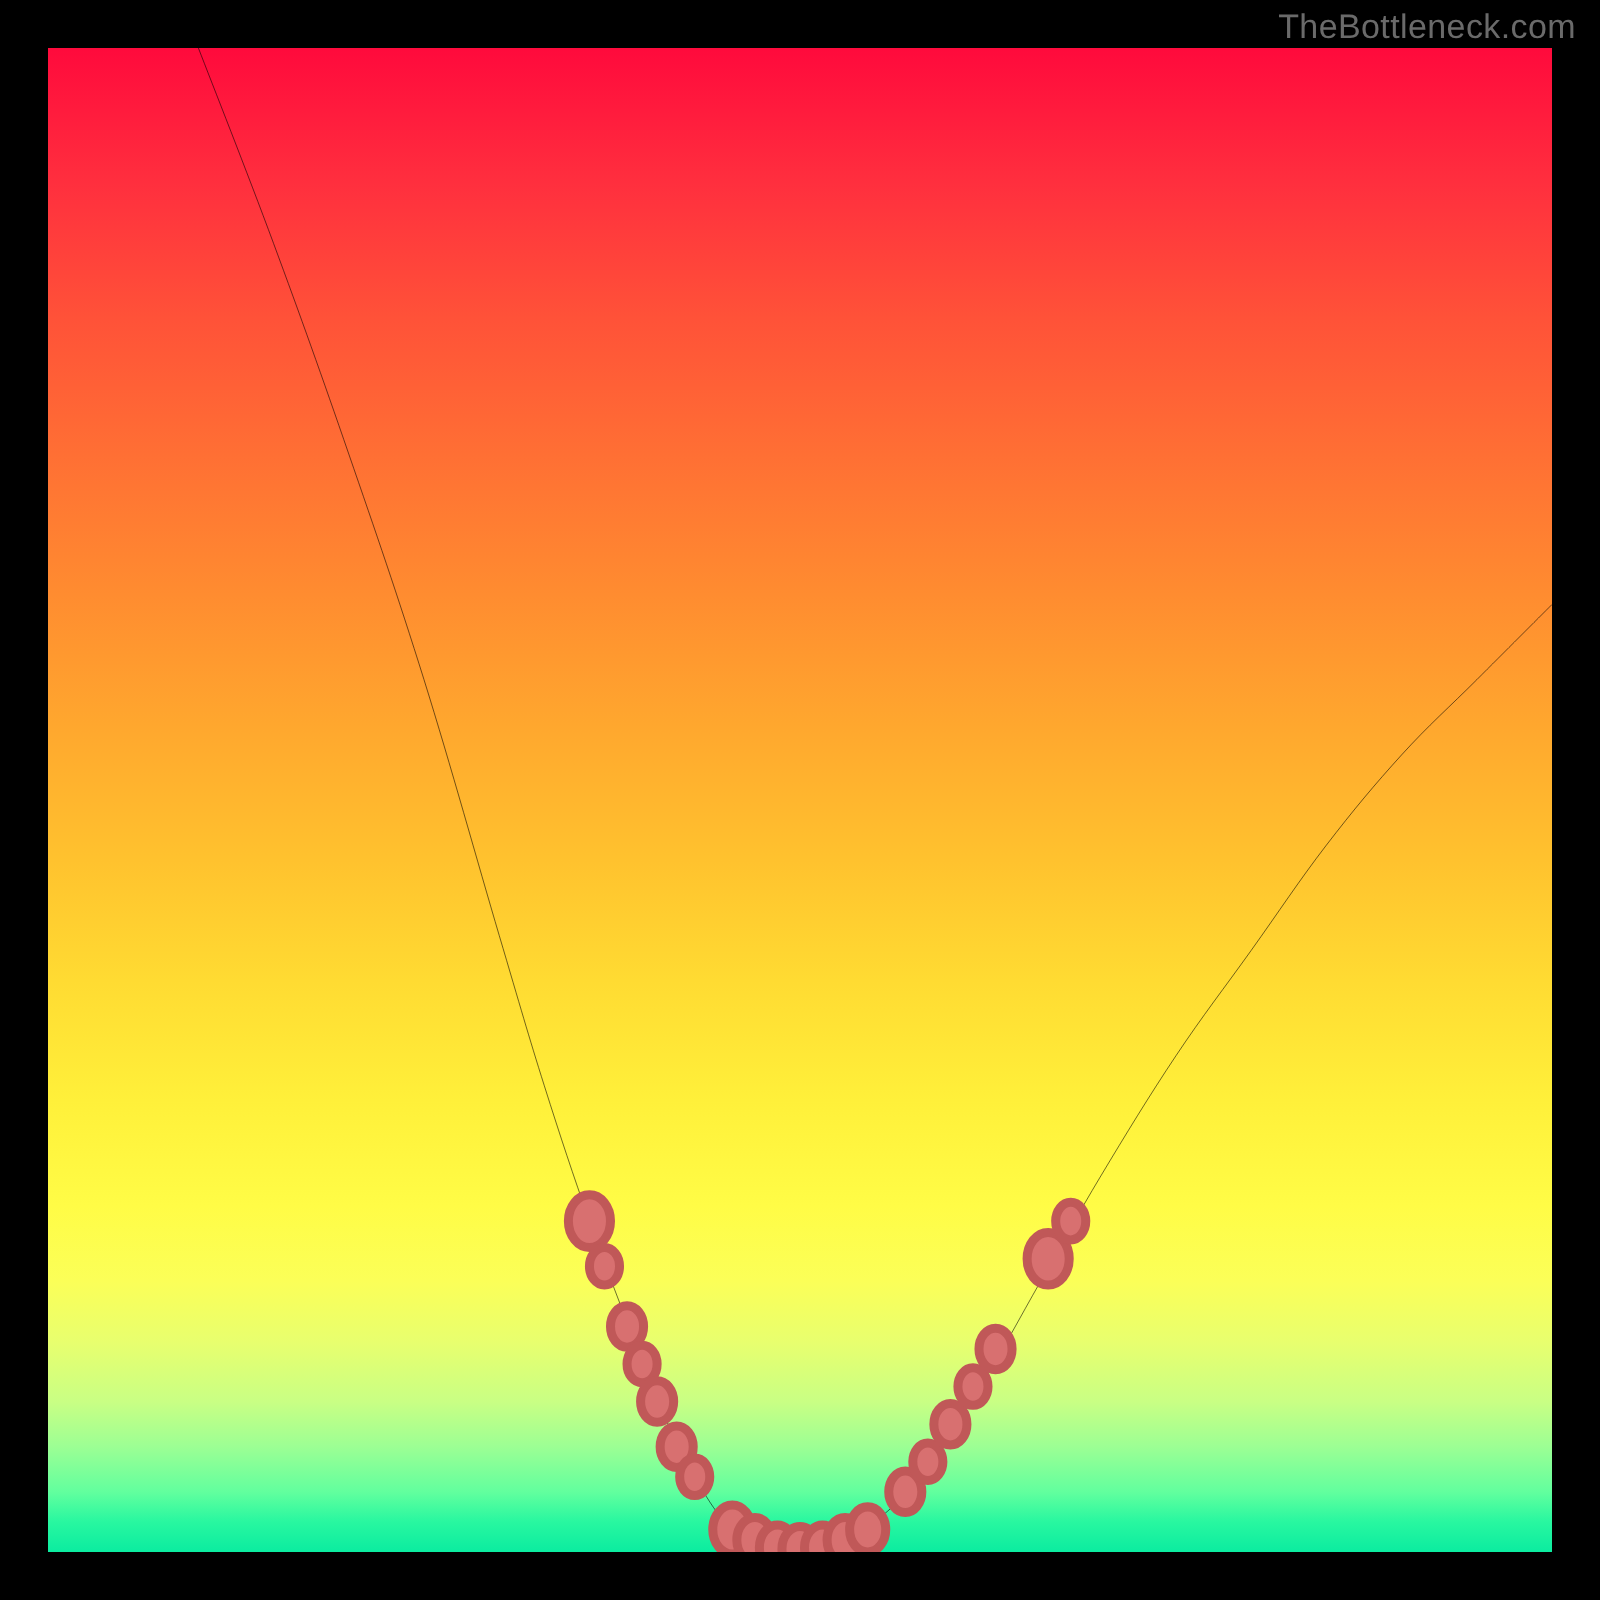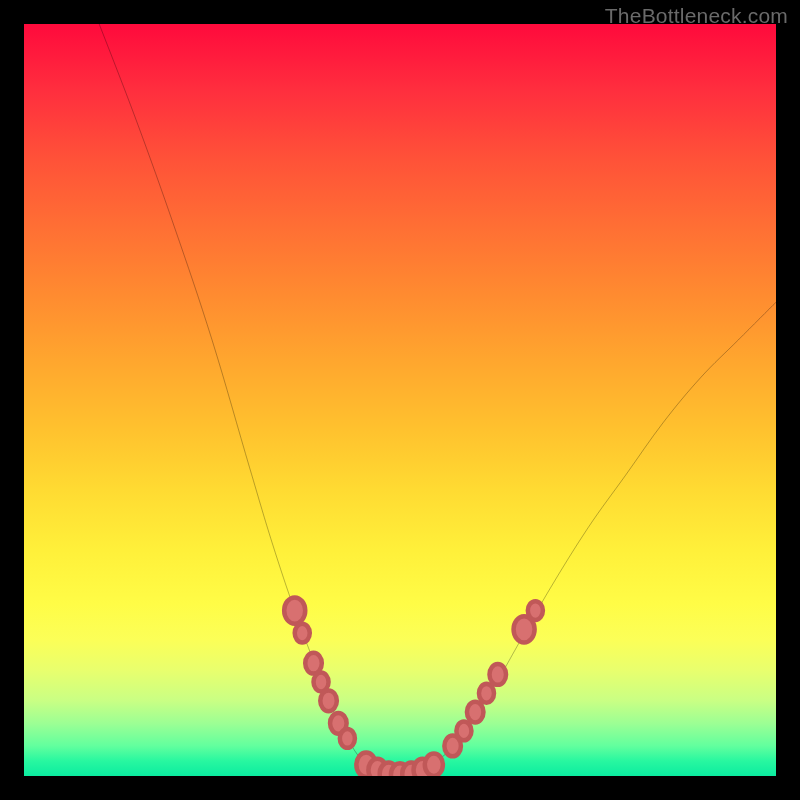--- a/index.html
+++ b/index.html
@@ -52,21 +52,21 @@
       #62ff9e 96%,
       #28f7a0 98%,
       #0beca0 100%
     );
   }
   .watermark {
     position: absolute;
     top: 4px;
     right: 12px;
     color: #6a6a6a;
-    font-size: 21px;
+    font-size: 17px;
     font-weight: 400;
     letter-spacing: 0.2px;
     user-select: none;
   }
   svg.curve {
     position: absolute;
     top: 0;
     left: 0;
     width: 100%;
     height: 100%;

